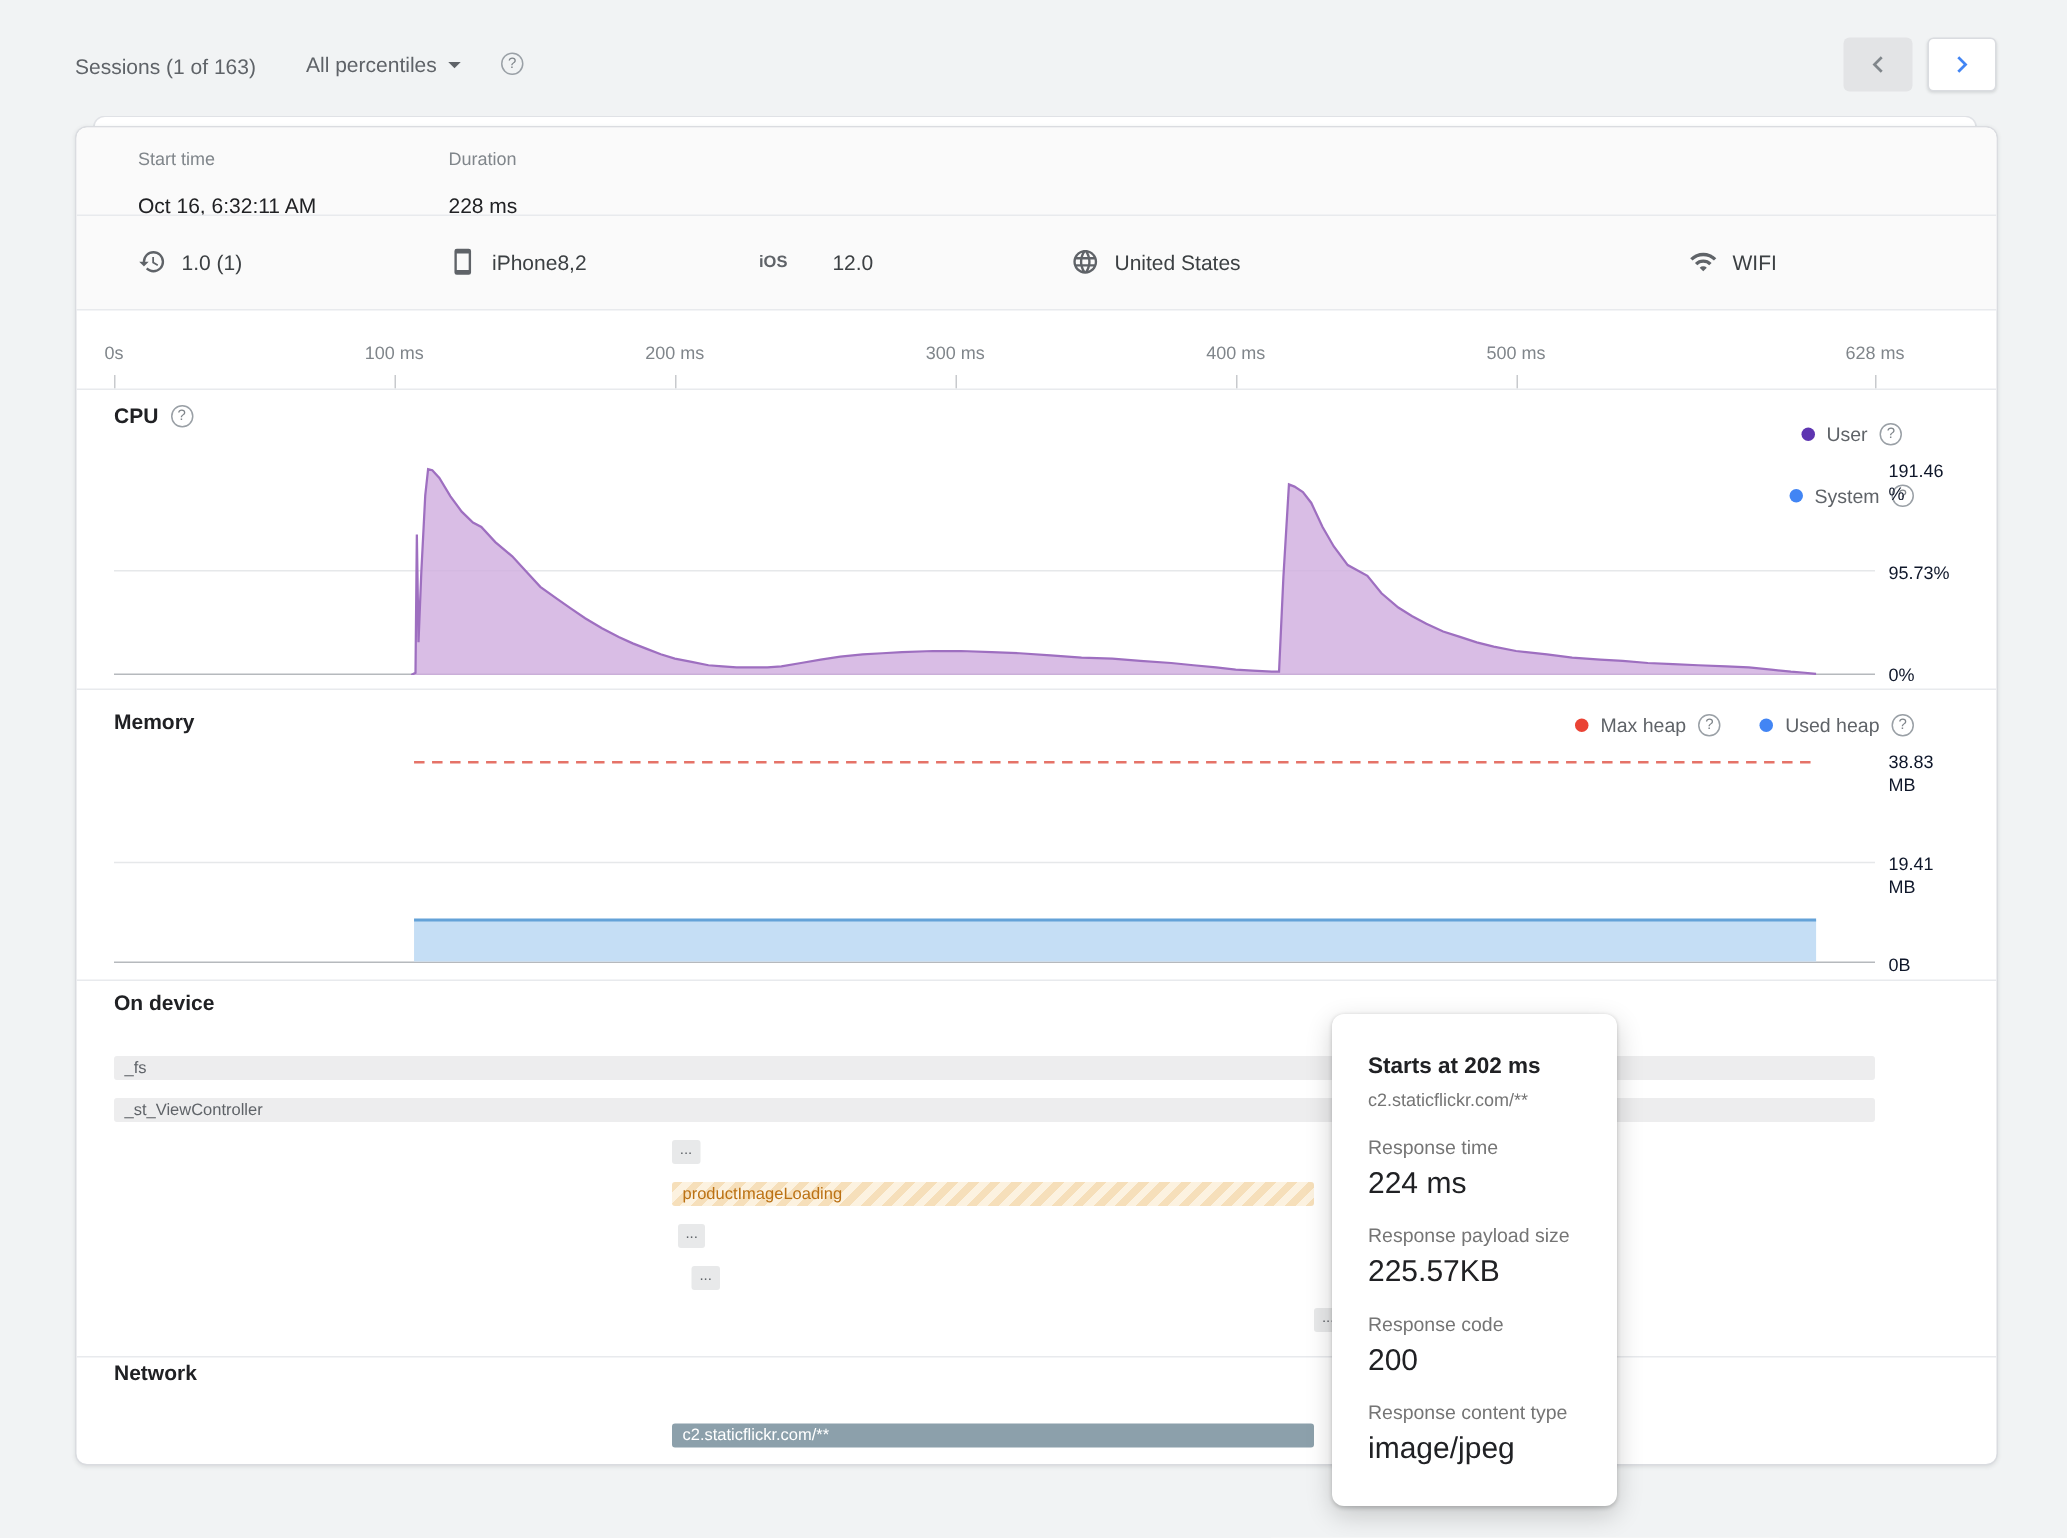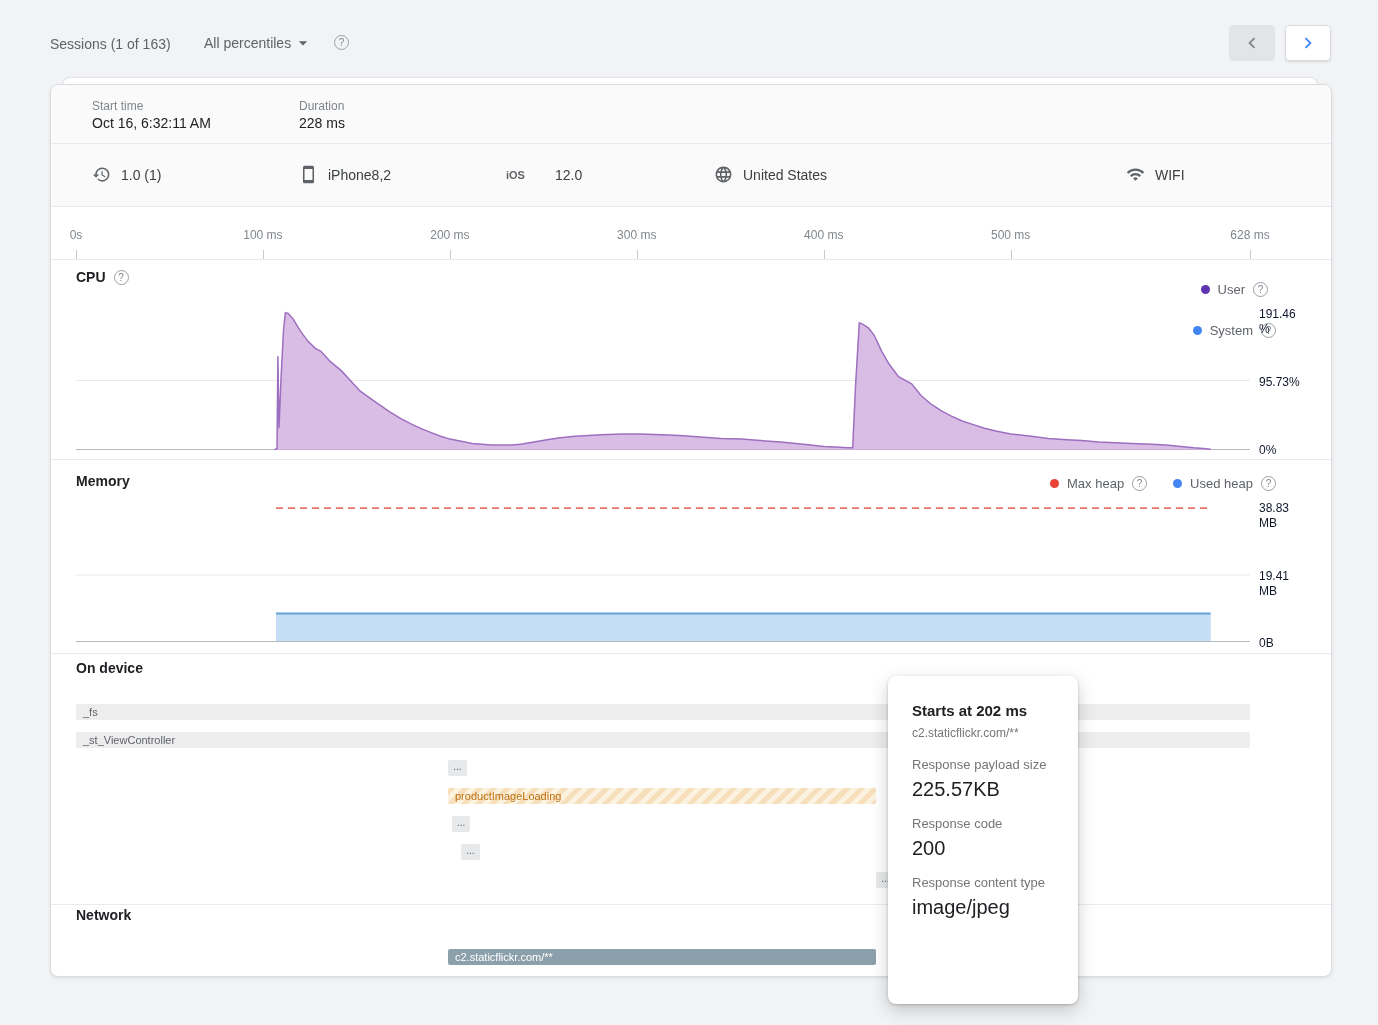--- a/index.html
+++ b/index.html
@@ -15,21 +15,21 @@
   .nav-prev{left:1229px;background:#e3e4e6;}
   .nav-next{left:1285px;background:#ffffff;border:1px solid #dadce0;box-shadow:0 1px 2px rgba(60,64,67,.15);}
 
   
   .stack-edge{position:absolute;left:62px;top:77px;width:1254px;height:12px;background:#fff;border:1px solid #e0e2e6;border-bottom:none;border-radius:8px 8px 0 0;}
   .card{position:absolute;left:50px;top:84px;width:1280px;height:891px;background:#fff;border:1px solid #dadce0;border-radius:8px;box-shadow:0 1px 3px rgba(60,64,67,.12);overflow:hidden;}
   .band{position:absolute;left:0;width:100%;background:#fafafa;}
   .divider{position:absolute;left:0;width:100%;border-top:1px solid #e8eaed;}
 
   .h-field{position:absolute;top:14px;}
-  .h-field .lbl{font-size:12px;color:#80868b;margin-bottom:2px;}
+  .h-field .lbl{font-size:12px;color:#80868b;margin-bottom:16px;}
   .h-field .val{font-size:14px;color:#202124;}
 
   .attr{position:absolute;top:58px;height:63px;display:flex;align-items:center;gap:10px;font-size:14px;color:#3c4043;}
   .attr svg{flex:none;}
   .os-ico{font-size:11px;font-weight:700;color:#5f6368;}
 
   
   .ruler{position:absolute;left:25px;top:121px;width:1174px;height:53px;}
   .tick-label{position:absolute;top:22px;transform:translateX(-50%);font-size:12px;color:#80868b;white-space:nowrap;}
   .tick-mark{position:absolute;bottom:0;width:1px;height:9px;background:#c8cacd;}
@@ -233,20 +233,24 @@
     <div class="rows" id="network-rows" style="top:864px;height:16px;">
         <div class="bar network" style="top: 0px; left: 372px; width: 428.1px;">c2.staticflickr.com/**</div>
       </div>
 
   </div>
 
   <div class="tooltip">
     <div class="tt-title">Starts at 202 ms</div>
     <div class="tt-sub">c2.staticflickr.com/**</div>
     <div class="tt-field">
+      <div class="tt-label">Response time</div>
+      <div class="tt-value">224 ms</div>
+    </div>
+    <div class="tt-field">
       <div class="tt-label">Response payload size</div>
       <div class="tt-value">225.57KB</div>
     </div>
     <div class="tt-field">
       <div class="tt-label">Response code</div>
       <div class="tt-value">200</div>
     </div>
     <div class="tt-field">
       <div class="tt-label">Response content type</div>
       <div class="tt-value">image/jpeg</div>

